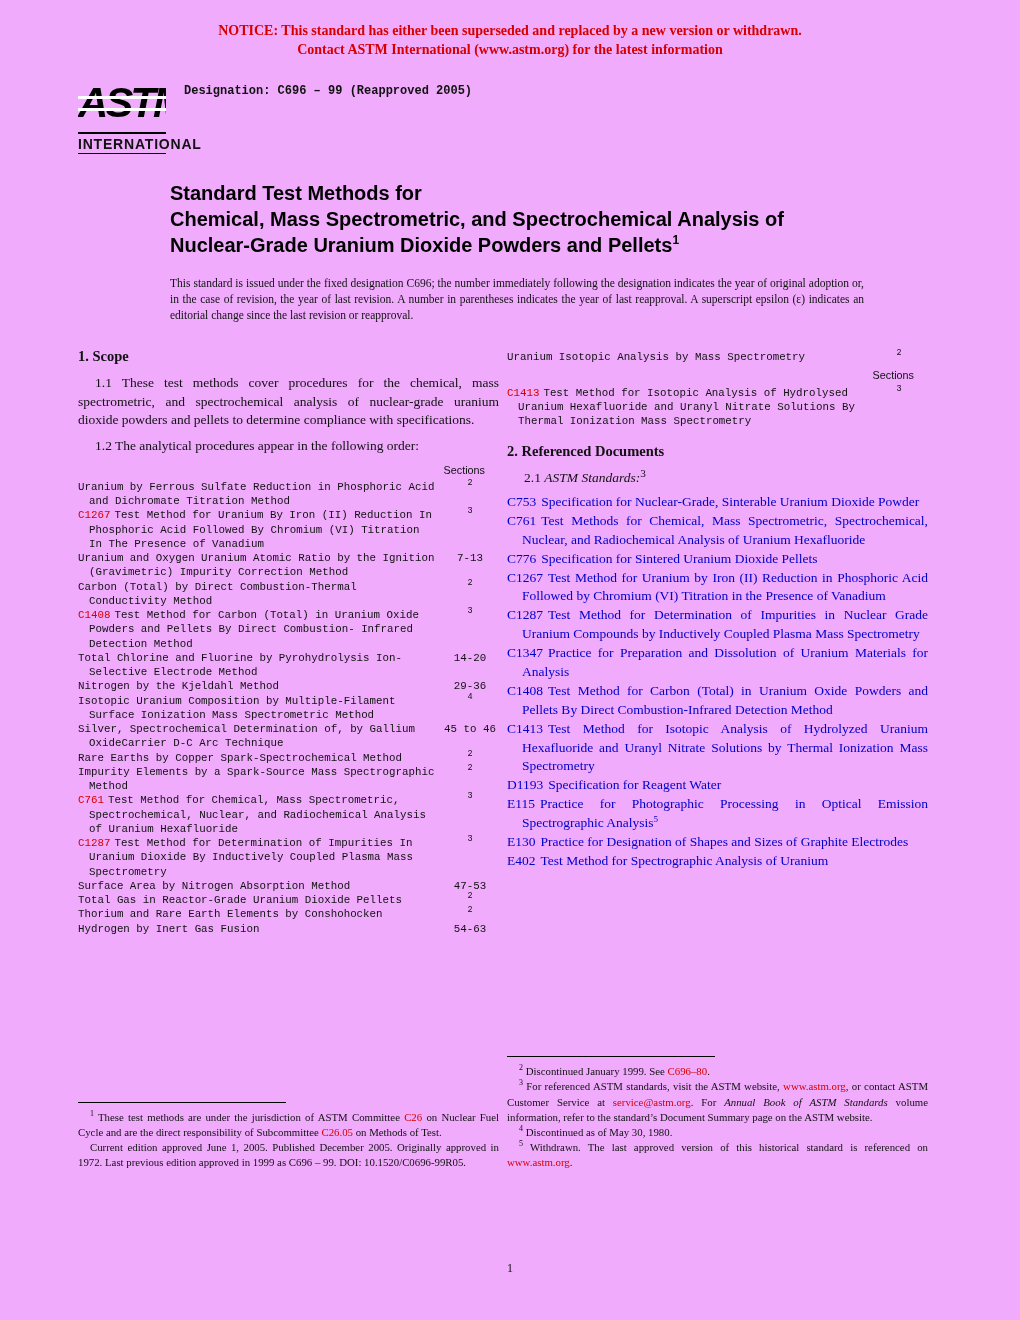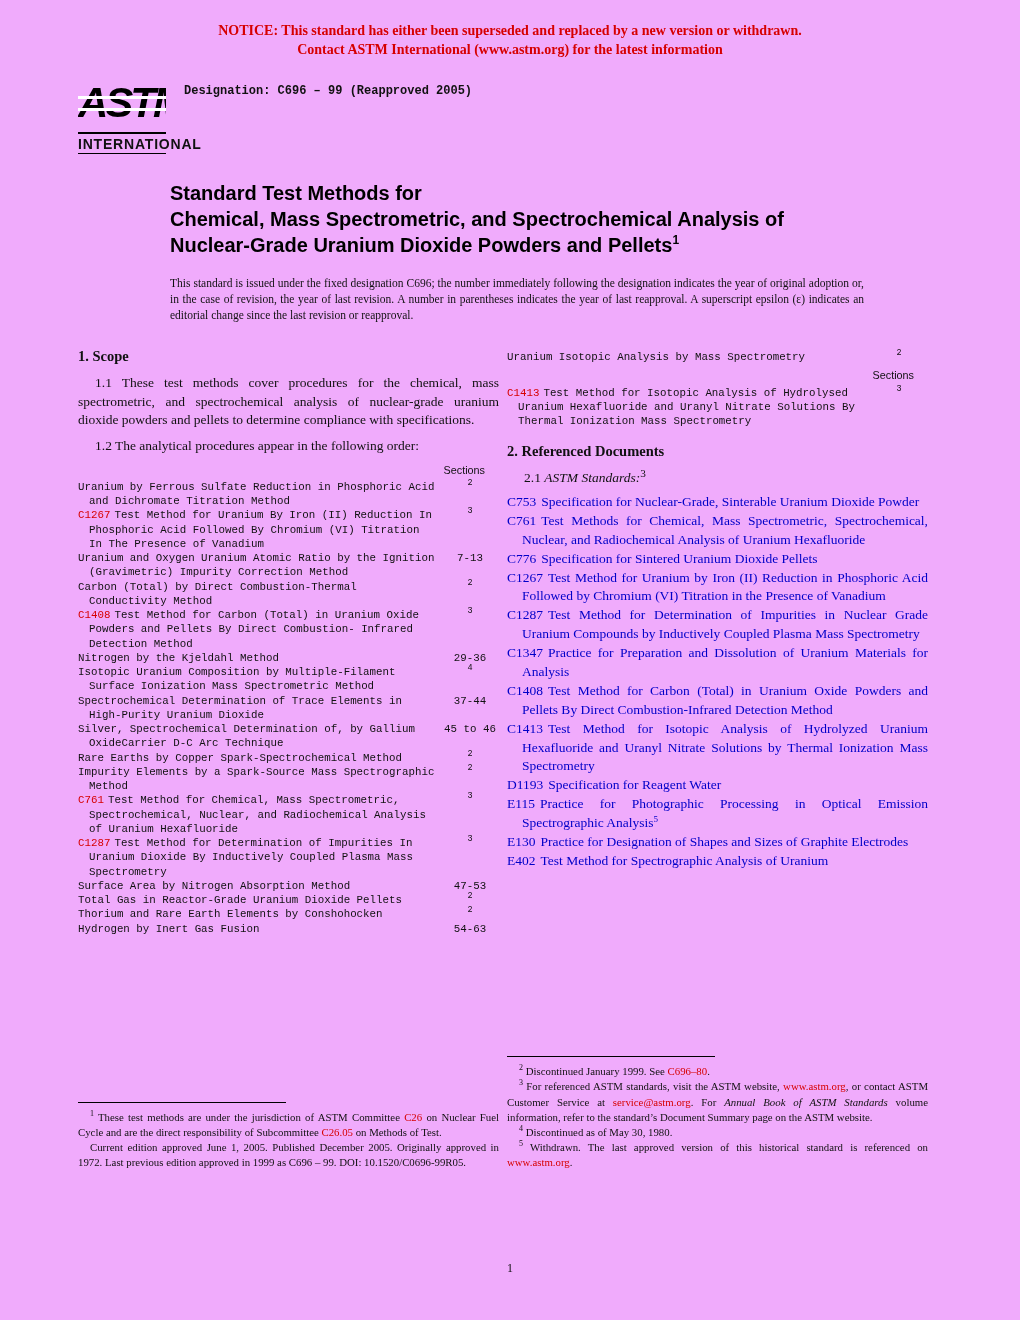--- a/index.html
+++ b/index.html
@@ -131,36 +131,36 @@
             <div class="proc-row">
               <span class="proc-text"><span>Carbon (Total) by Direct Combustion-Thermal Conductivity Method</span></span>
               <span class="sec"><sup class="sec-fn">2</sup></span>
             </div>
 
             <div class="proc-row">
               <span class="proc-text"><span class="code">C1408</span><span>Test Method for Carbon (Total) in Uranium Oxide Powders and Pellets By Direct Combustion- Infrared Detection Method</span></span>
               <span class="sec"><sup class="sec-fn">3</sup></span>
             </div>
 
+            <div class="proc-row">
+              <span class="proc-text"><span>Total Chlorine and Fluorine by Pyrohydrolysis Ion- Selective Electrode Method</span></span>
+              <span class="sec"><span class="sec-num">14-20</span></span>
+            </div>
 
 
             <div class="proc-row">
               <span class="proc-text"><span>Nitrogen by the Kjeldahl Method</span></span>
               <span class="sec"><span class="sec-num">29-36</span></span>
             </div>
 
             <div class="proc-row">
               <span class="proc-text"><span>Isotopic Uranium Composition by Multiple-Filament Surface Ionization Mass Spectrometric Method</span></span>
               <span class="sec"><sup class="sec-fn">4</sup></span>
             </div>
 
-            <div class="proc-row">
-              <span class="proc-text"><span>Spectrochemical Determination of Trace Elements in High-Purity Uranium Dioxide</span></span>
-              <span class="sec"><span class="sec-num">37-44</span></span>
-            </div>
 
             <div class="proc-row">
               <span class="proc-text"><span>Silver, Spectrochemical Determination of, by Gallium OxideCarrier D-C Arc Technique</span></span>
               <span class="sec"><span class="sec-num">45 to 46</span></span>
             </div>
 
             <div class="proc-row">
               <span class="proc-text"><span>Rare Earths by Copper Spark-Spectrochemical Method</span></span>
               <span class="sec"><sup class="sec-fn">2</sup></span>
             </div>

